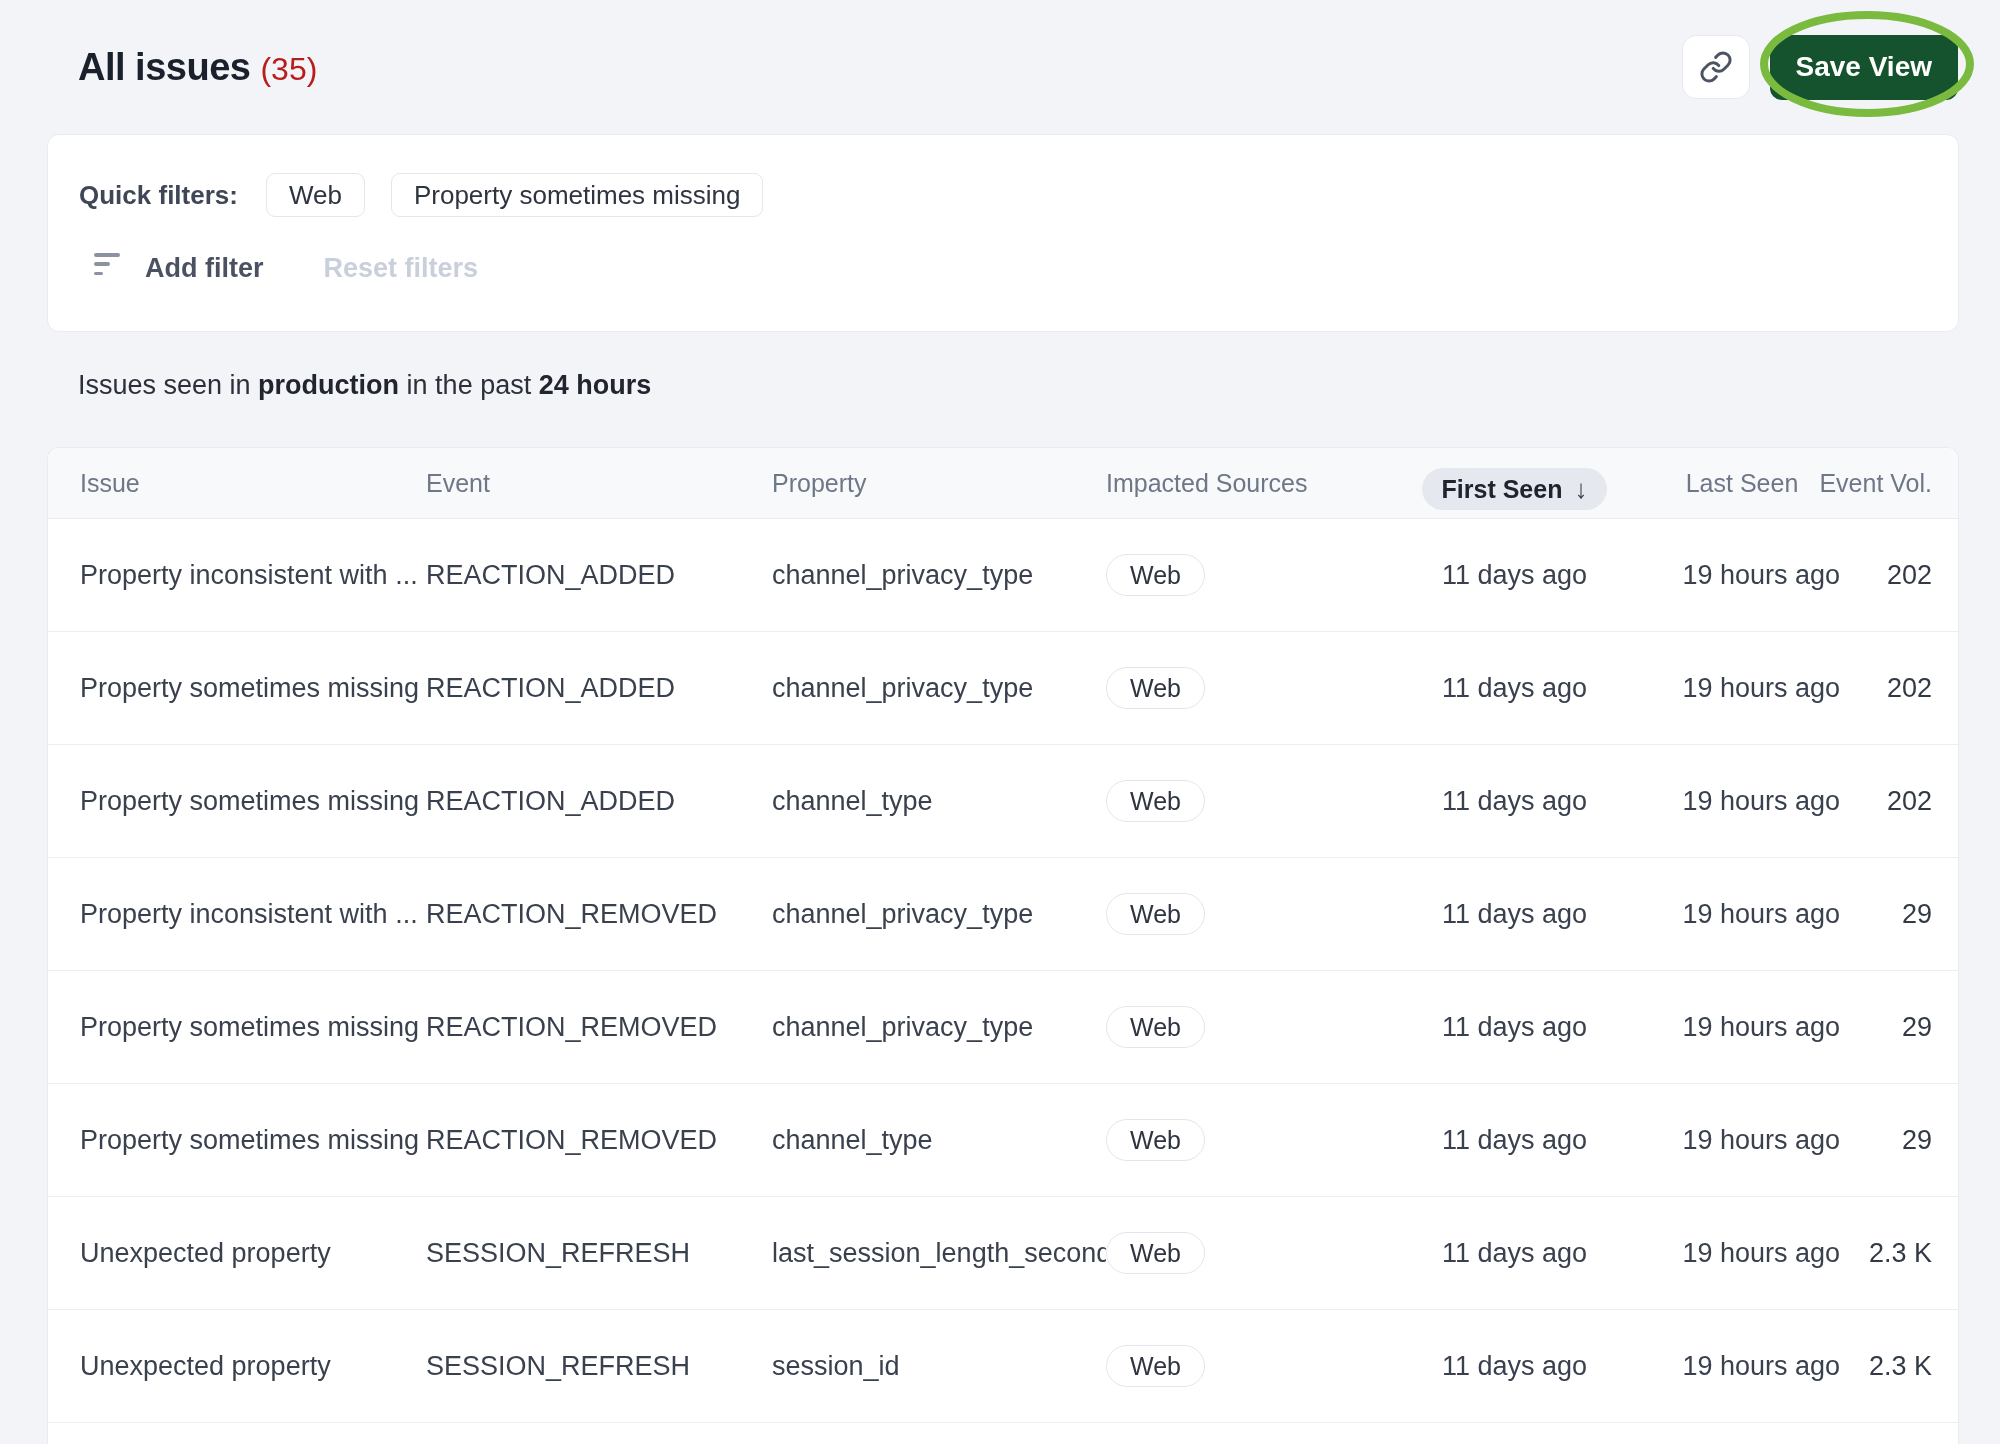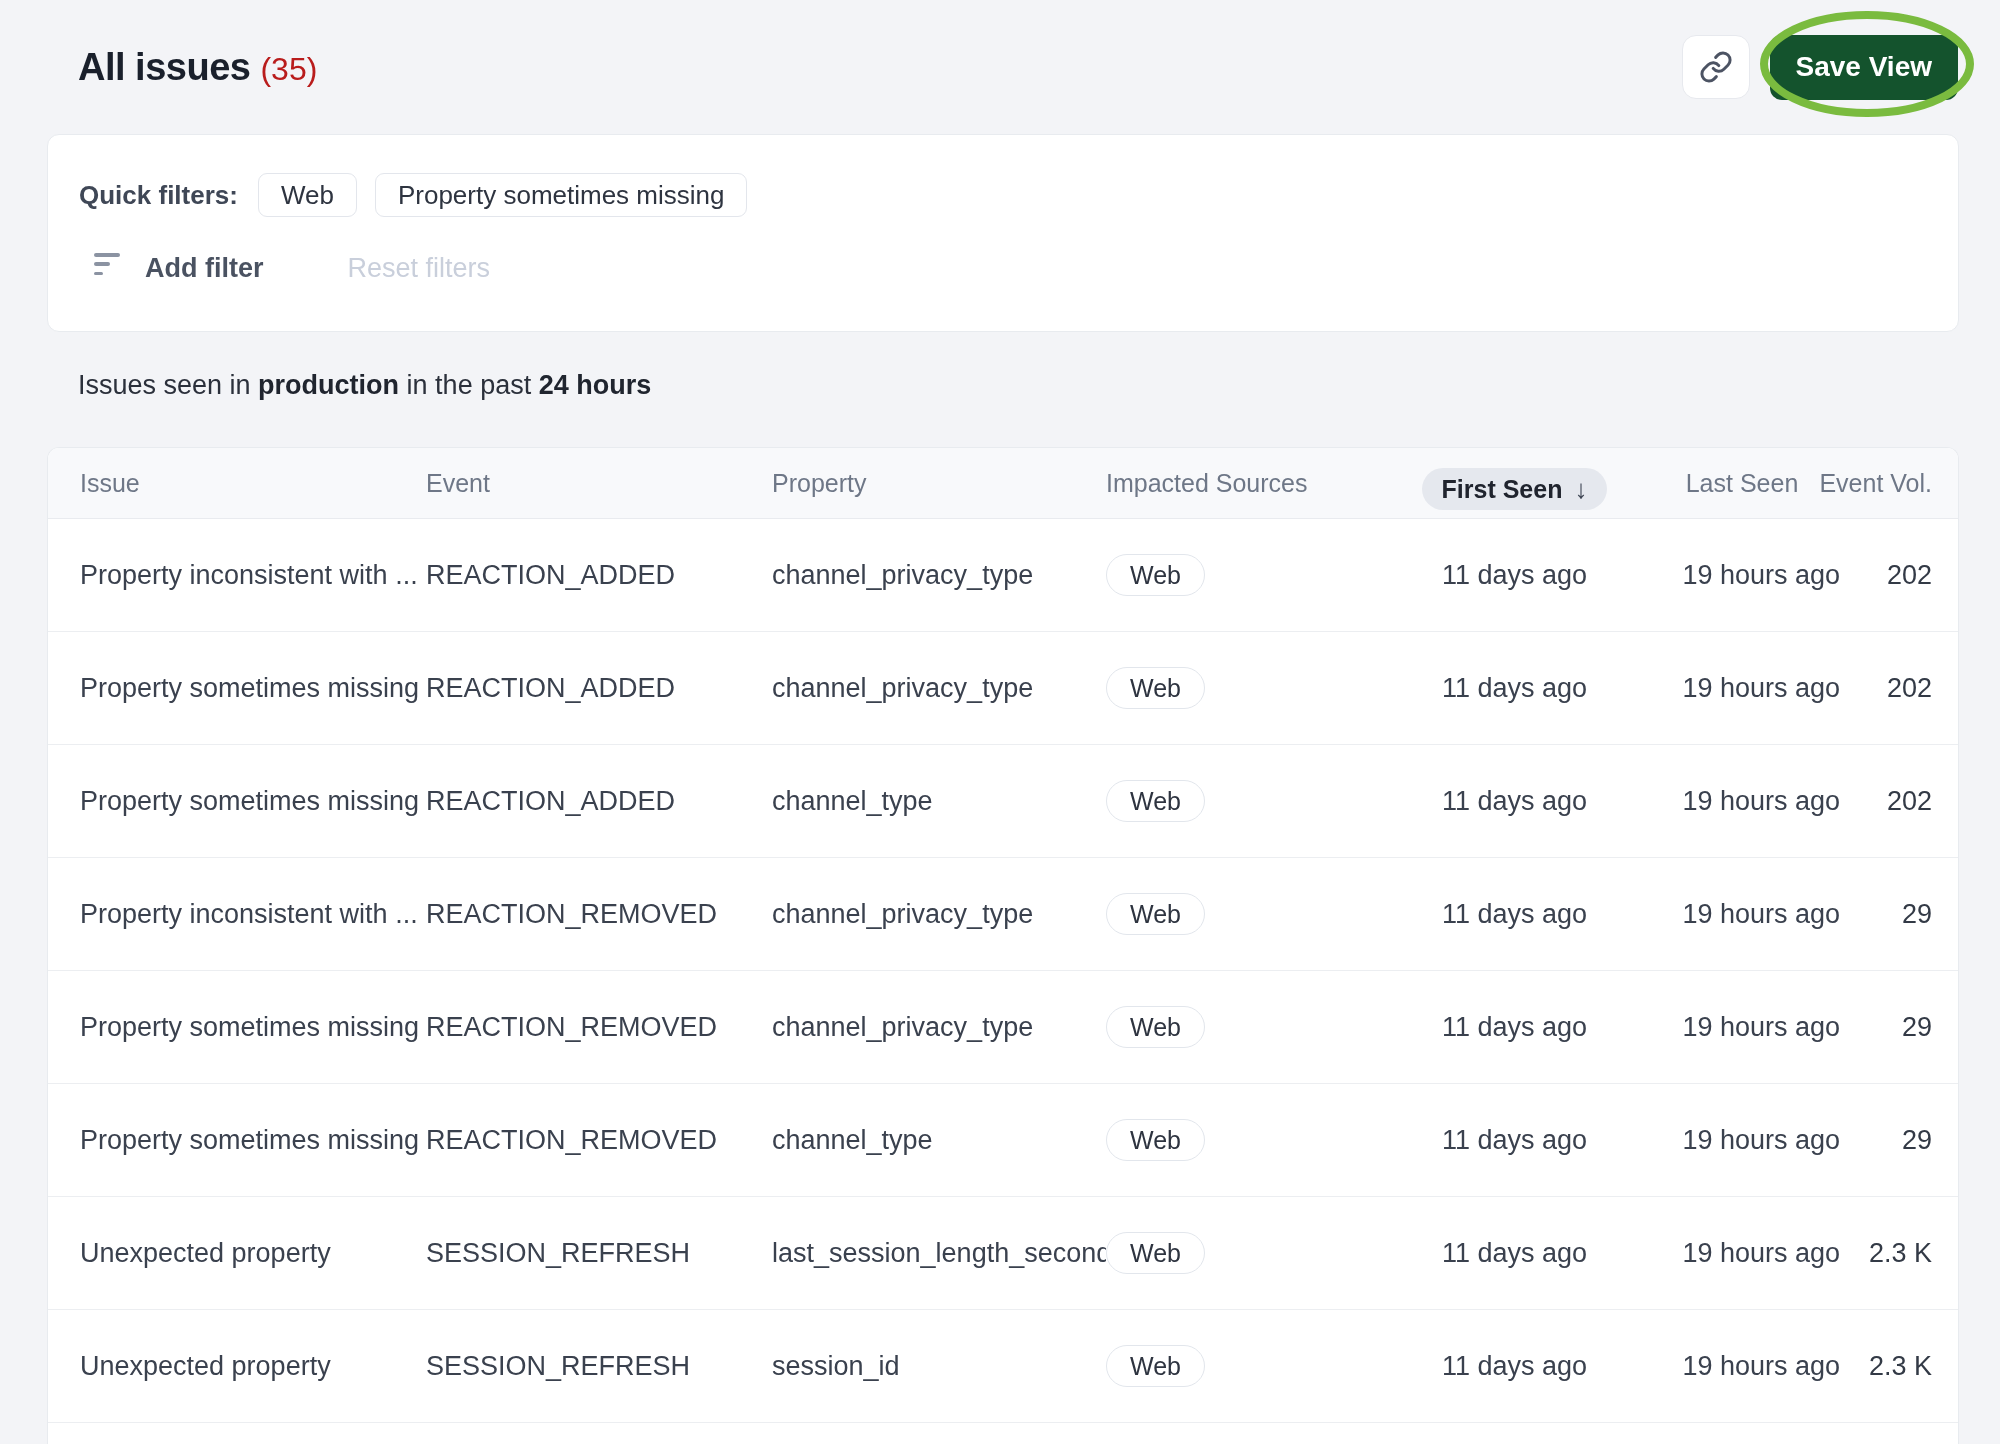--- a/index.html
+++ b/index.html
@@ -38,37 +38,37 @@
     cursor:default;
   }
   .annotation-ellipse { position:absolute; left:1752px; top:4px; pointer-events:none; z-index:20; }
 
   
   .filters-card {
     width:1912px; margin-left:47px; height:198px;
     background:#ffffff; border:1px solid #e8ebef; border-radius:12px;
     padding:38px 31px 0 31px;
   }
-  .qf-row { display:flex; align-items:center; height:44px; }
+  .qf-row { display:flex; align-items:center; height:44px;gap:8px; }
   .qf-label { font-size:26px; font-weight:700; color:#3f4756; margin-right:20px; }
   .chip {
     height:44px; padding:0 22px; margin-right:18px;
     background:#ffffff; border:1px solid #e3e6ec; border-radius:9px;
     display:inline-flex; align-items:center;
     font-size:26px; color:#2e3440; cursor:pointer; white-space:nowrap;
   }
   .af-row { display:flex; align-items:flex-start; margin-top:36px; height:40px; }
   .filter-icon { width:26px; height:22px; margin-left:15px; display:flex; flex-direction:column;
     justify-content:space-between; }
   .filter-icon i { display:block; height:3.5px; background:#8b93a2; border-radius:2px; }
   .filter-icon i:nth-child(1){ width:26px; }
   .filter-icon i:nth-child(2){ width:16px; }
   .filter-icon i:nth-child(3){ width:9px; }
   .add-filter { font-size:27px; font-weight:700; color:#4a5261; margin-left:25px; cursor:pointer; }
-  .reset-filters { font-size:27px; font-weight:400; color:#c9cfdb; margin-left:84px; cursor:default; }
+  .reset-filters { font-size:27px; font-weight:700; color:#c9cfdb; margin-left:60px; cursor:default; }
 
   
   .status-line { margin:38px 0 0 78px; font-size:27px; color:#2b303b; height:32px; }
   .status-line b { font-weight:700; color:#20252f; }
 
   
   .table-card {
     width:1912px; height:997px; margin:45px 0 0 47px;
     background:#ffffff; border:1px solid #e8ebef; border-bottom:none;
     border-radius:12px 12px 0 0; overflow:hidden;

